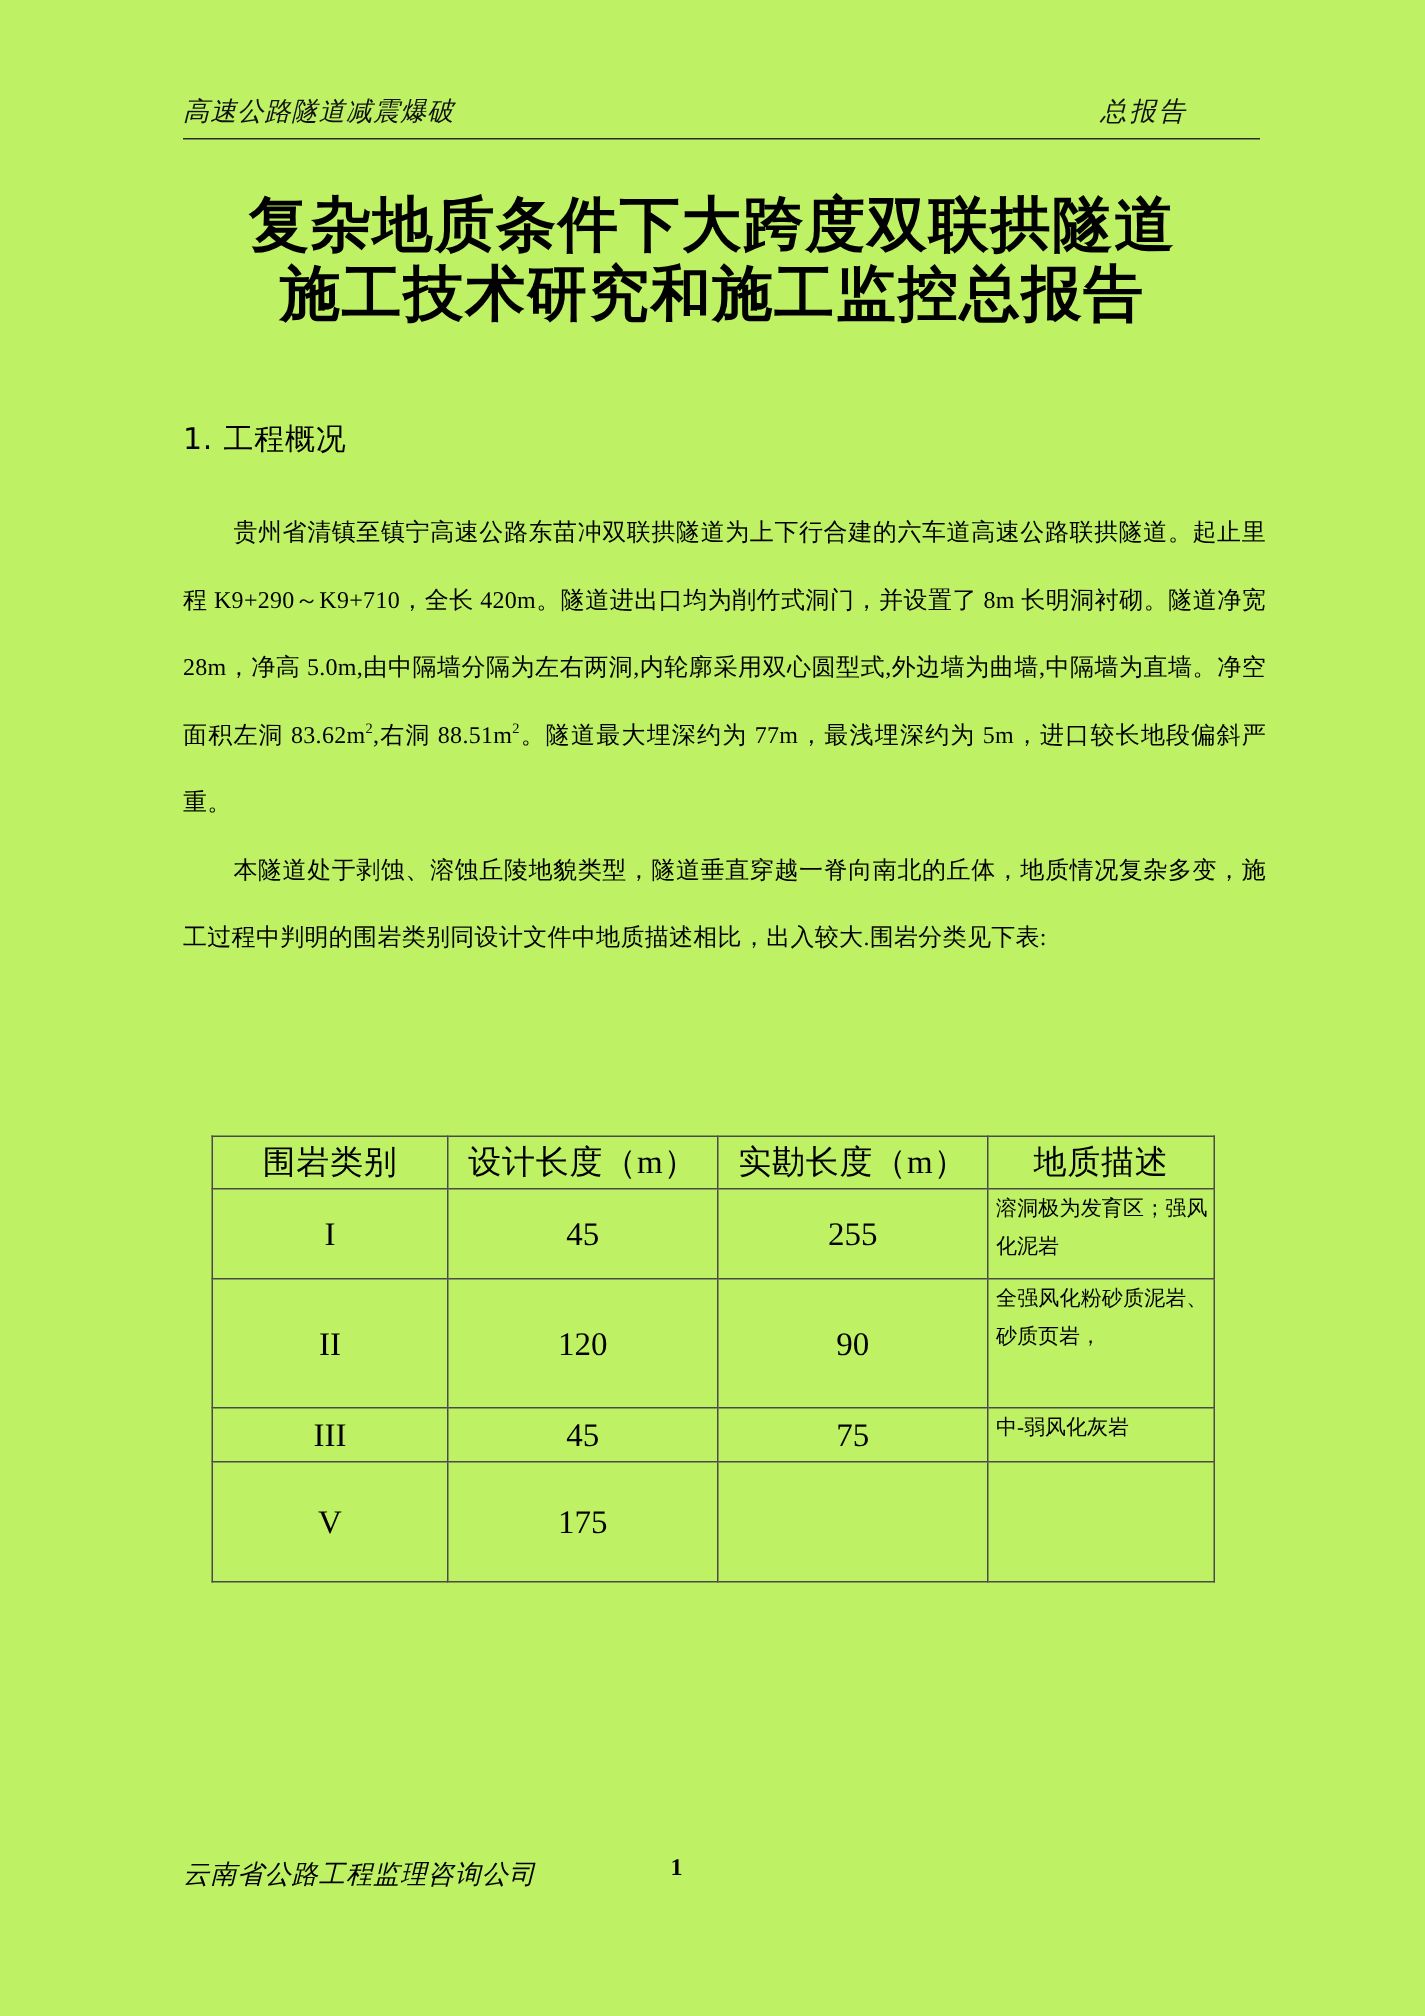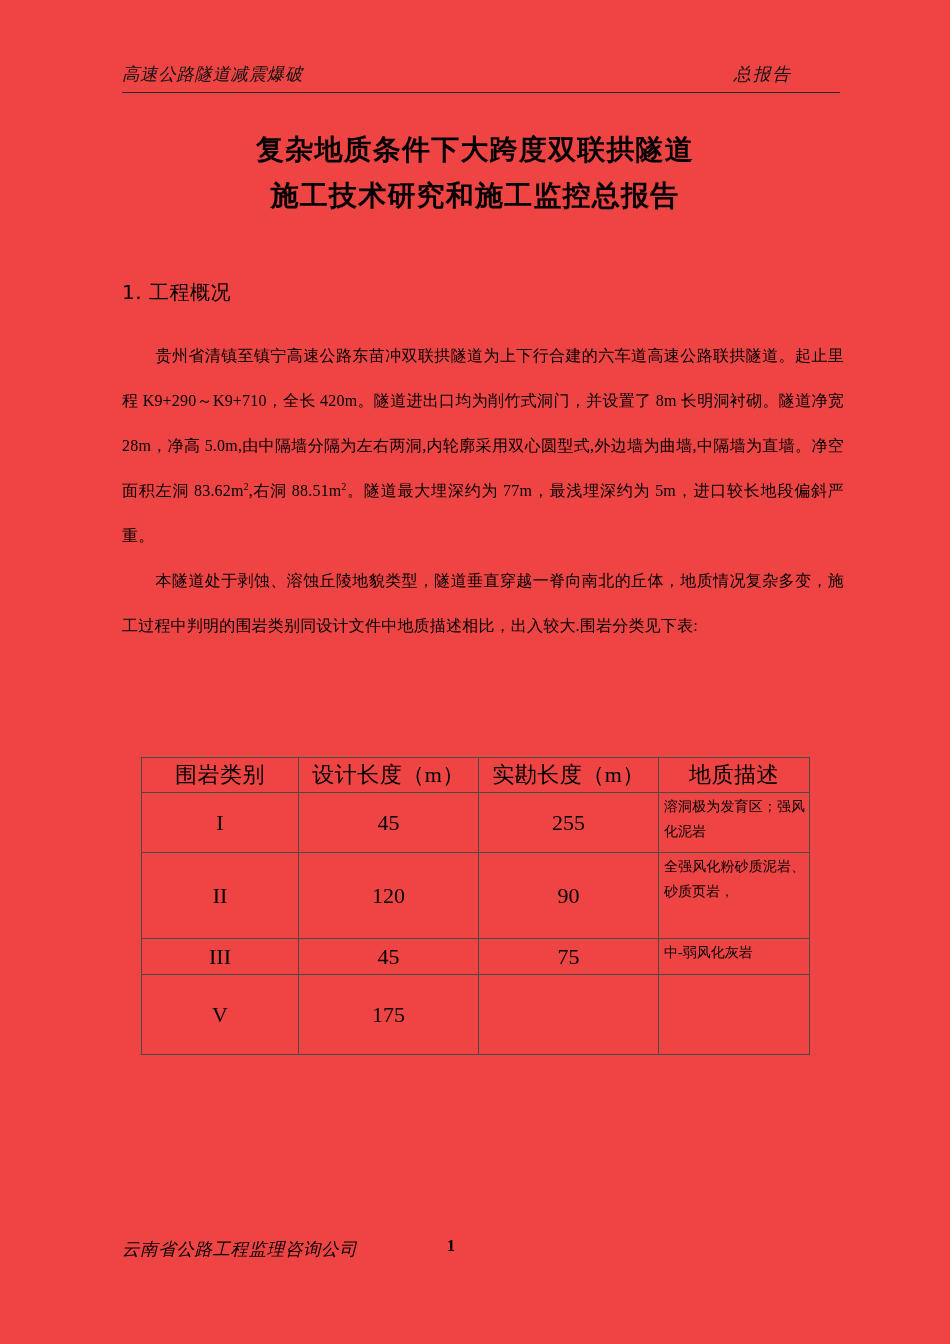--- a/index.html
+++ b/index.html
@@ -8,21 +8,21 @@
     background: #ffffff;
   }
   body {
     font-family: "Liberation Serif", "DejaVu Serif", serif;
     color: #000000;
   }
   .page {
     position: relative;
     width: 950px;
     height: 1344px;
-    background: #ef4444;
+    background: #bef264;
     overflow: hidden;
     box-sizing: border-box;
   }
 
   
   .running-header {
     position: absolute;
     left: 122px;
     top: 62px;
     width: 718px;
@@ -48,21 +48,21 @@
     border-top: 1.6px solid #2a2a2a;
   }
 
   
   .doc-title {
     position: absolute;
     left: 0;
     top: 127px;
     width: 950px;
     text-align: center;
-    font-size: 28px;
+    font-size: 40px;
     font-weight: 700;
     line-height: 46px;
     letter-spacing: 1.2px;
     font-family: "DejaVu Serif", "Liberation Serif", serif;
   }
   .doc-title .t-line { display: block; white-space: nowrap; }
 
   
   .section-heading {
     position: absolute;

